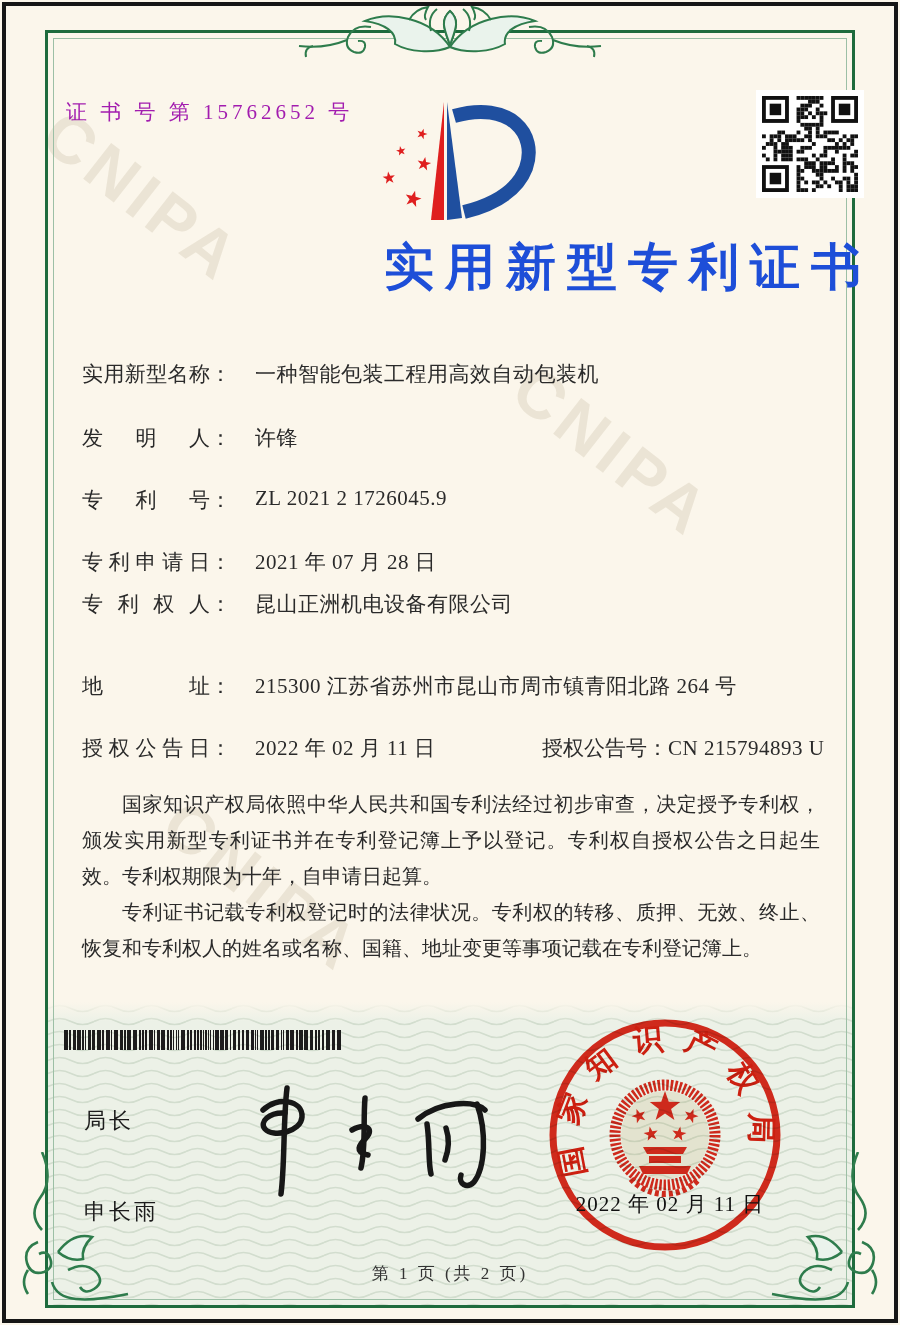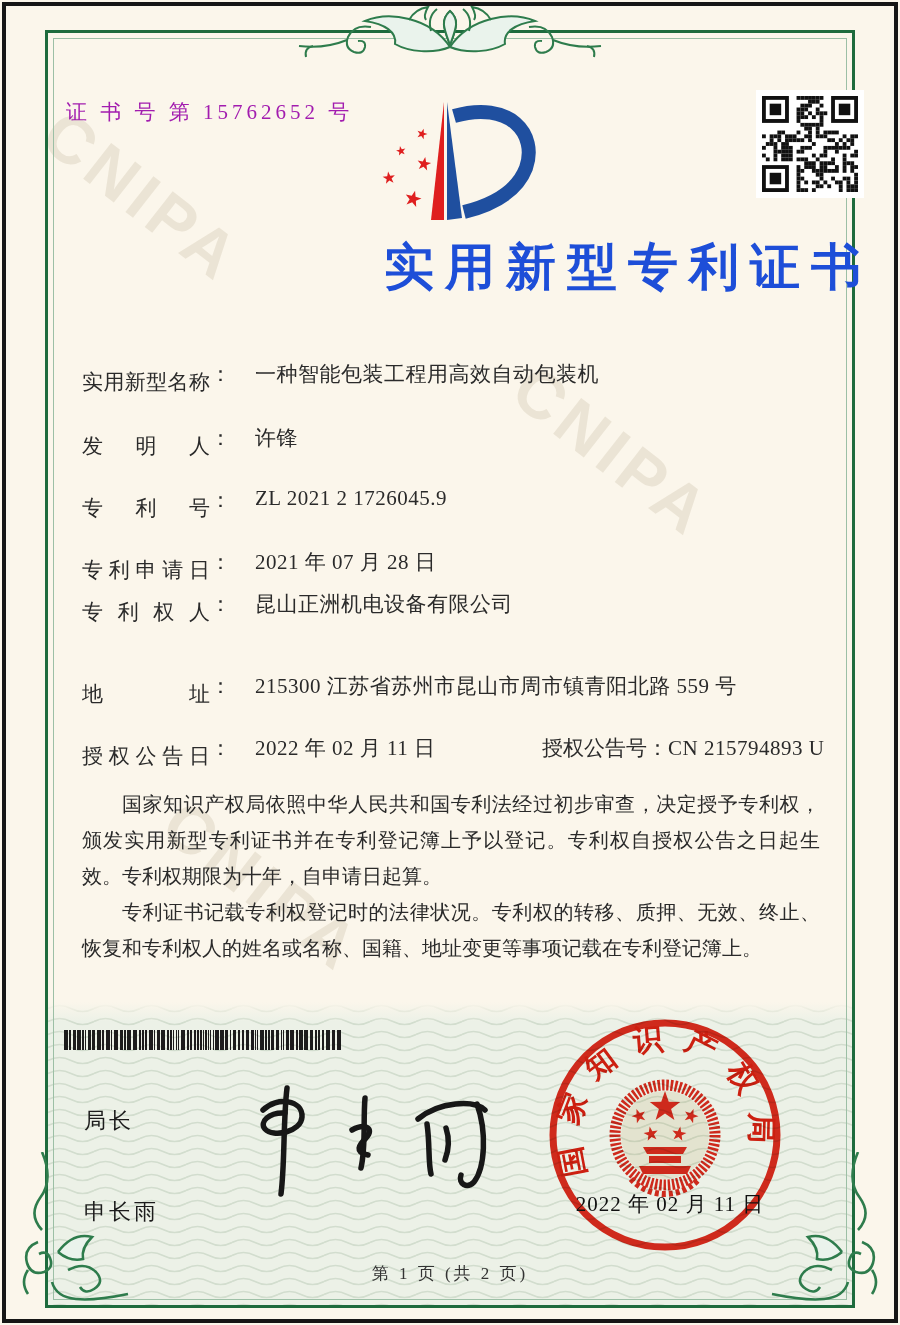--- a/index.html
+++ b/index.html
@@ -22,21 +22,21 @@
     font-weight:bold; font-size:66px; letter-spacing:6px;
     color:rgba(158,142,108,0.17); transform:rotate(38deg); transform-origin:left top;
     white-space:nowrap; pointer-events:none;
   }
   .certno{left:66px;top:98px;font-size:21px;letter-spacing:4px;color:#a21caf;}
   .title{
     left:0;top:234px;width:872px;text-align:right;
     font-size:50px;font-weight:900;letter-spacing:11px;color:#1d4ed8;
   }
   .field-row{left:82px;height:30px;font-size:21px;white-space:nowrap;}
-  .f-label{display:inline-block;width:128px;text-align:justify;text-align-last:justify;vertical-align:top;margin-top:8px;}
+  .f-label{display:inline-block;width:128px;text-align:justify;text-align-last:justify;vertical-align:top;}
   .f-colon{display:inline-block;vertical-align:top;}
   .f-value{display:inline-block;margin-left:24px;vertical-align:top;letter-spacing:0.5px;}
   .grant-right{left:460px;top:0;font-size:21px;white-space:nowrap;}
   .paras{left:82px;top:786px;width:738px;font-size:20px;line-height:36px;text-align:justify;}
   .paras p{margin:0;text-indent:2em;}
   .director{left:84px;font-size:22px;letter-spacing:3px;color:#1c1c1c;}
   .seal-date{left:565px;top:1190px;width:210px;text-align:center;font-size:21px;letter-spacing:1px;color:#111;z-index:6;}
   .footer{left:0;top:1262px;width:900px;text-align:center;font-size:17px;letter-spacing:3px;color:#333;}
   .seal{mix-blend-mode:multiply;z-index:5;}
   svg{display:block;}
@@ -353,21 +353,21 @@
   <div class="abs field-row" style="top:486px;">
     <span class="f-label">专利号</span><span class="f-colon">：</span><span class="f-value">ZL 2021 2 1726045.9</span>
   </div>
   <div class="abs field-row" style="top:548px;">
     <span class="f-label">专利申请日</span><span class="f-colon">：</span><span class="f-value">2021 年 07 月 28 日</span>
   </div>
   <div class="abs field-row" style="top:590px;">
     <span class="f-label">专利权人</span><span class="f-colon">：</span><span class="f-value">昆山正洲机电设备有限公司</span>
   </div>
   <div class="abs field-row" style="top:672px;">
-    <span class="f-label">地址</span><span class="f-colon">：</span><span class="f-value">215300 江苏省苏州市昆山市周市镇青阳北路 559 号</span>
+    <span class="f-label">地址</span><span class="f-colon">：</span><span class="f-value">215300 江苏省苏州市昆山市周市镇青阳北路 264 号</span>
   </div>
   <div class="abs field-row" style="top:734px;width:740px;">
     <span class="f-label">授权公告日</span><span class="f-colon">：</span><span class="f-value">2022 年 02 月 11 日</span>
     <span class="abs grant-right"><span>授权公告号</span><span>：</span><span style="letter-spacing:0.5px;">CN 215794893 U</span></span>
   </div>
 
   <div class="abs paras">
     <p>国家知识产权局依照中华人民共和国专利法经过初步审查，决定授予专利权，颁发实用新型专利证书并在专利登记簿上予以登记。专利权自授权公告之日起生效。专利权期限为十年，自申请日起算。</p>
     <p>专利证书记载专利权登记时的法律状况。专利权的转移、质押、无效、终止、恢复和专利权人的姓名或名称、国籍、地址变更等事项记载在专利登记簿上。</p>
   </div>

